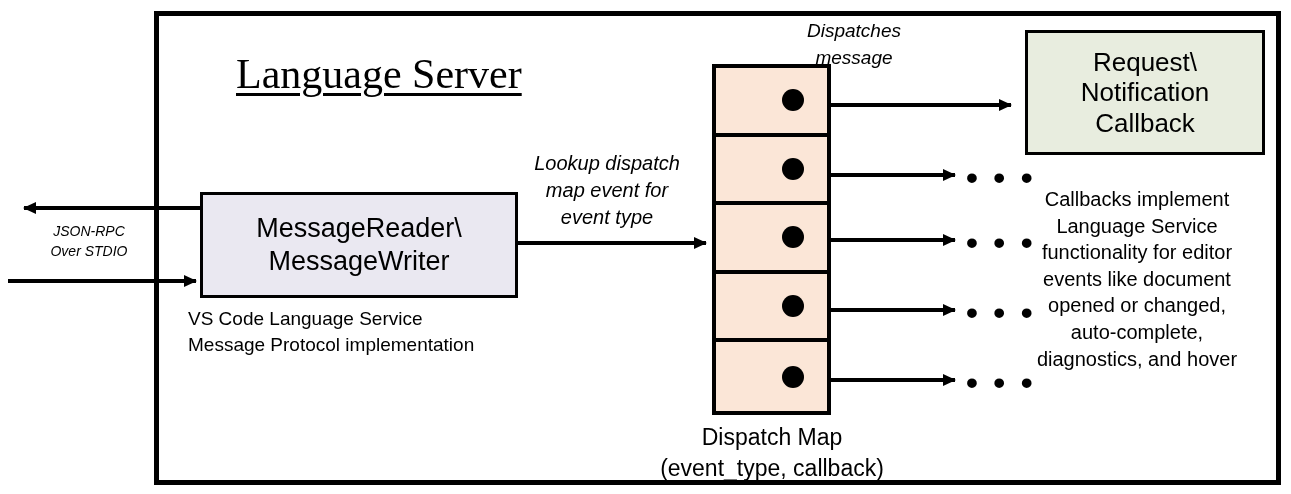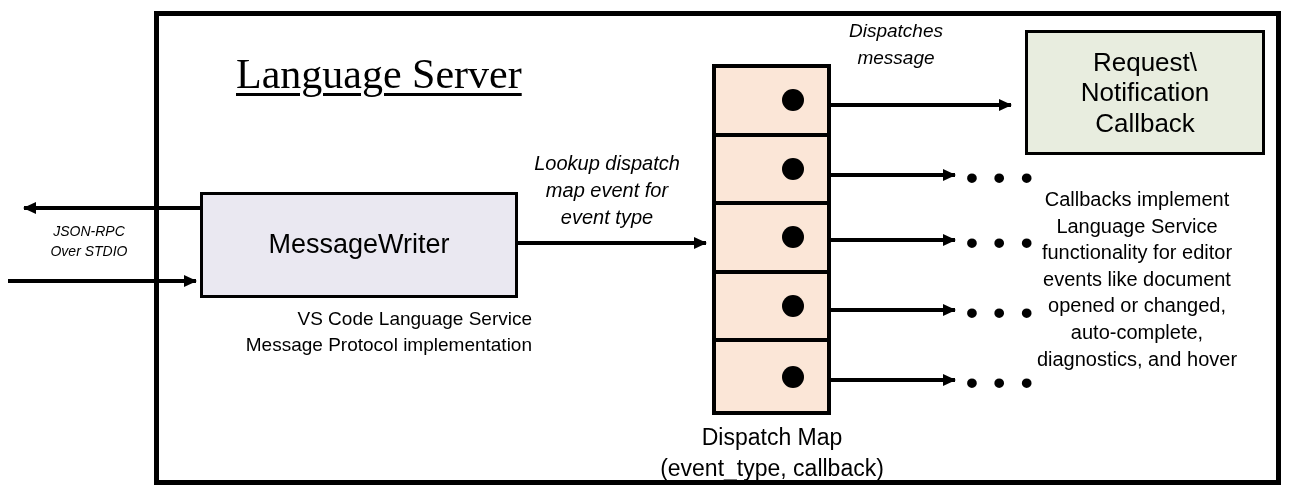--- a/index.html
+++ b/index.html
@@ -15,21 +15,21 @@
          font-size:42px;line-height:1.05;text-align:left;
          text-decoration:underline;text-underline-offset:5px;
          text-decoration-thickness:3px;white-space:nowrap;font-family:Liberation Serif, serif;}
 
   
   .mrw-box{position:absolute;left:200px;top:192px;width:318px;height:106px;
            background:#eae8f1;border:3px solid #000;box-sizing:border-box;
            display:flex;align-items:center;justify-content:center;
            flex-direction:column;font-size:27px;line-height:1.24;text-align:center;}
   .mrw-caption{position:absolute;left:188px;top:306px;width:344px;
-               font-size:19px;line-height:1.35;text-align:right;}
+               font-size:19px;line-height:1.35;text-align:left;}
 
   
   .dmap{position:absolute;left:712px;top:64px;width:119px;height:351px;
         border:4px solid #000;box-sizing:border-box;background:#fbe6d7;}
   .dmap-cell{position:relative;height:20%;box-sizing:border-box;
              border-bottom:4px solid #000;background:#fbe6d7;}
   .dmap-cell:last-child{border-bottom:none;}
   .dot{position:absolute;left:66px;top:50%;width:22px;height:22px;
        margin-top:-11px;border-radius:50%;background:#000;}
   .dmap-caption{position:absolute;left:640px;top:422px;width:264px;
@@ -40,21 +40,21 @@
           background:#e8eddf;border:3px solid #000;box-sizing:border-box;
           display:flex;align-items:center;justify-content:center;
           flex-direction:column;font-size:26px;line-height:1.16;text-align:center;margin-left:8px;}
   .cb-caption{position:absolute;left:1006px;top:186px;width:262px;
               font-size:20px;line-height:1.33;text-align:center;}
 
   
   .lbl{position:absolute;font-style:italic;text-align:center;}
   .lbl-jsonrpc{left:14px;top:222px;width:150px;font-size:14px;line-height:1.4;}
   .lbl-lookup{left:512px;top:150px;width:190px;font-size:20px;line-height:1.35;}
-  .lbl-dispatches{left:826px;top:18px;width:140px;font-size:19px;line-height:1.4;}
+  .lbl-dispatches{left:784px;top:18px;width:140px;font-size:19px;line-height:1.4;}
 
   
   .ellipsis{position:absolute;font-size:34px;line-height:1;letter-spacing:3px;
             font-weight:700;color:#000;}
 
   svg.wires{position:absolute;left:0;top:0;width:1291px;height:494px;
             pointer-events:none;overflow:visible;}
 </style>
 </head>
 <body>
@@ -99,20 +99,21 @@
     <g>
       <path d="M790,380 L955,380" stroke="#000" stroke-width="4" fill="none" marker-end="url(#arrowR)"></path>
     </g>
   </svg>
 
   <div class="outer-frame"></div>
 
   <div class="title">Language Server</div>
 
   <div class="mrw-box">
+    <span>MessageReader\</span>
     <span>MessageWriter</span>
   </div>
   <div class="mrw-caption">
     <div>VS Code Language Service</div>
     <div>Message Protocol implementation</div>
   </div>
 
   <div class="lbl lbl-jsonrpc">
     <div>JSON-RPC</div>
     <div>Over STDIO</div>

